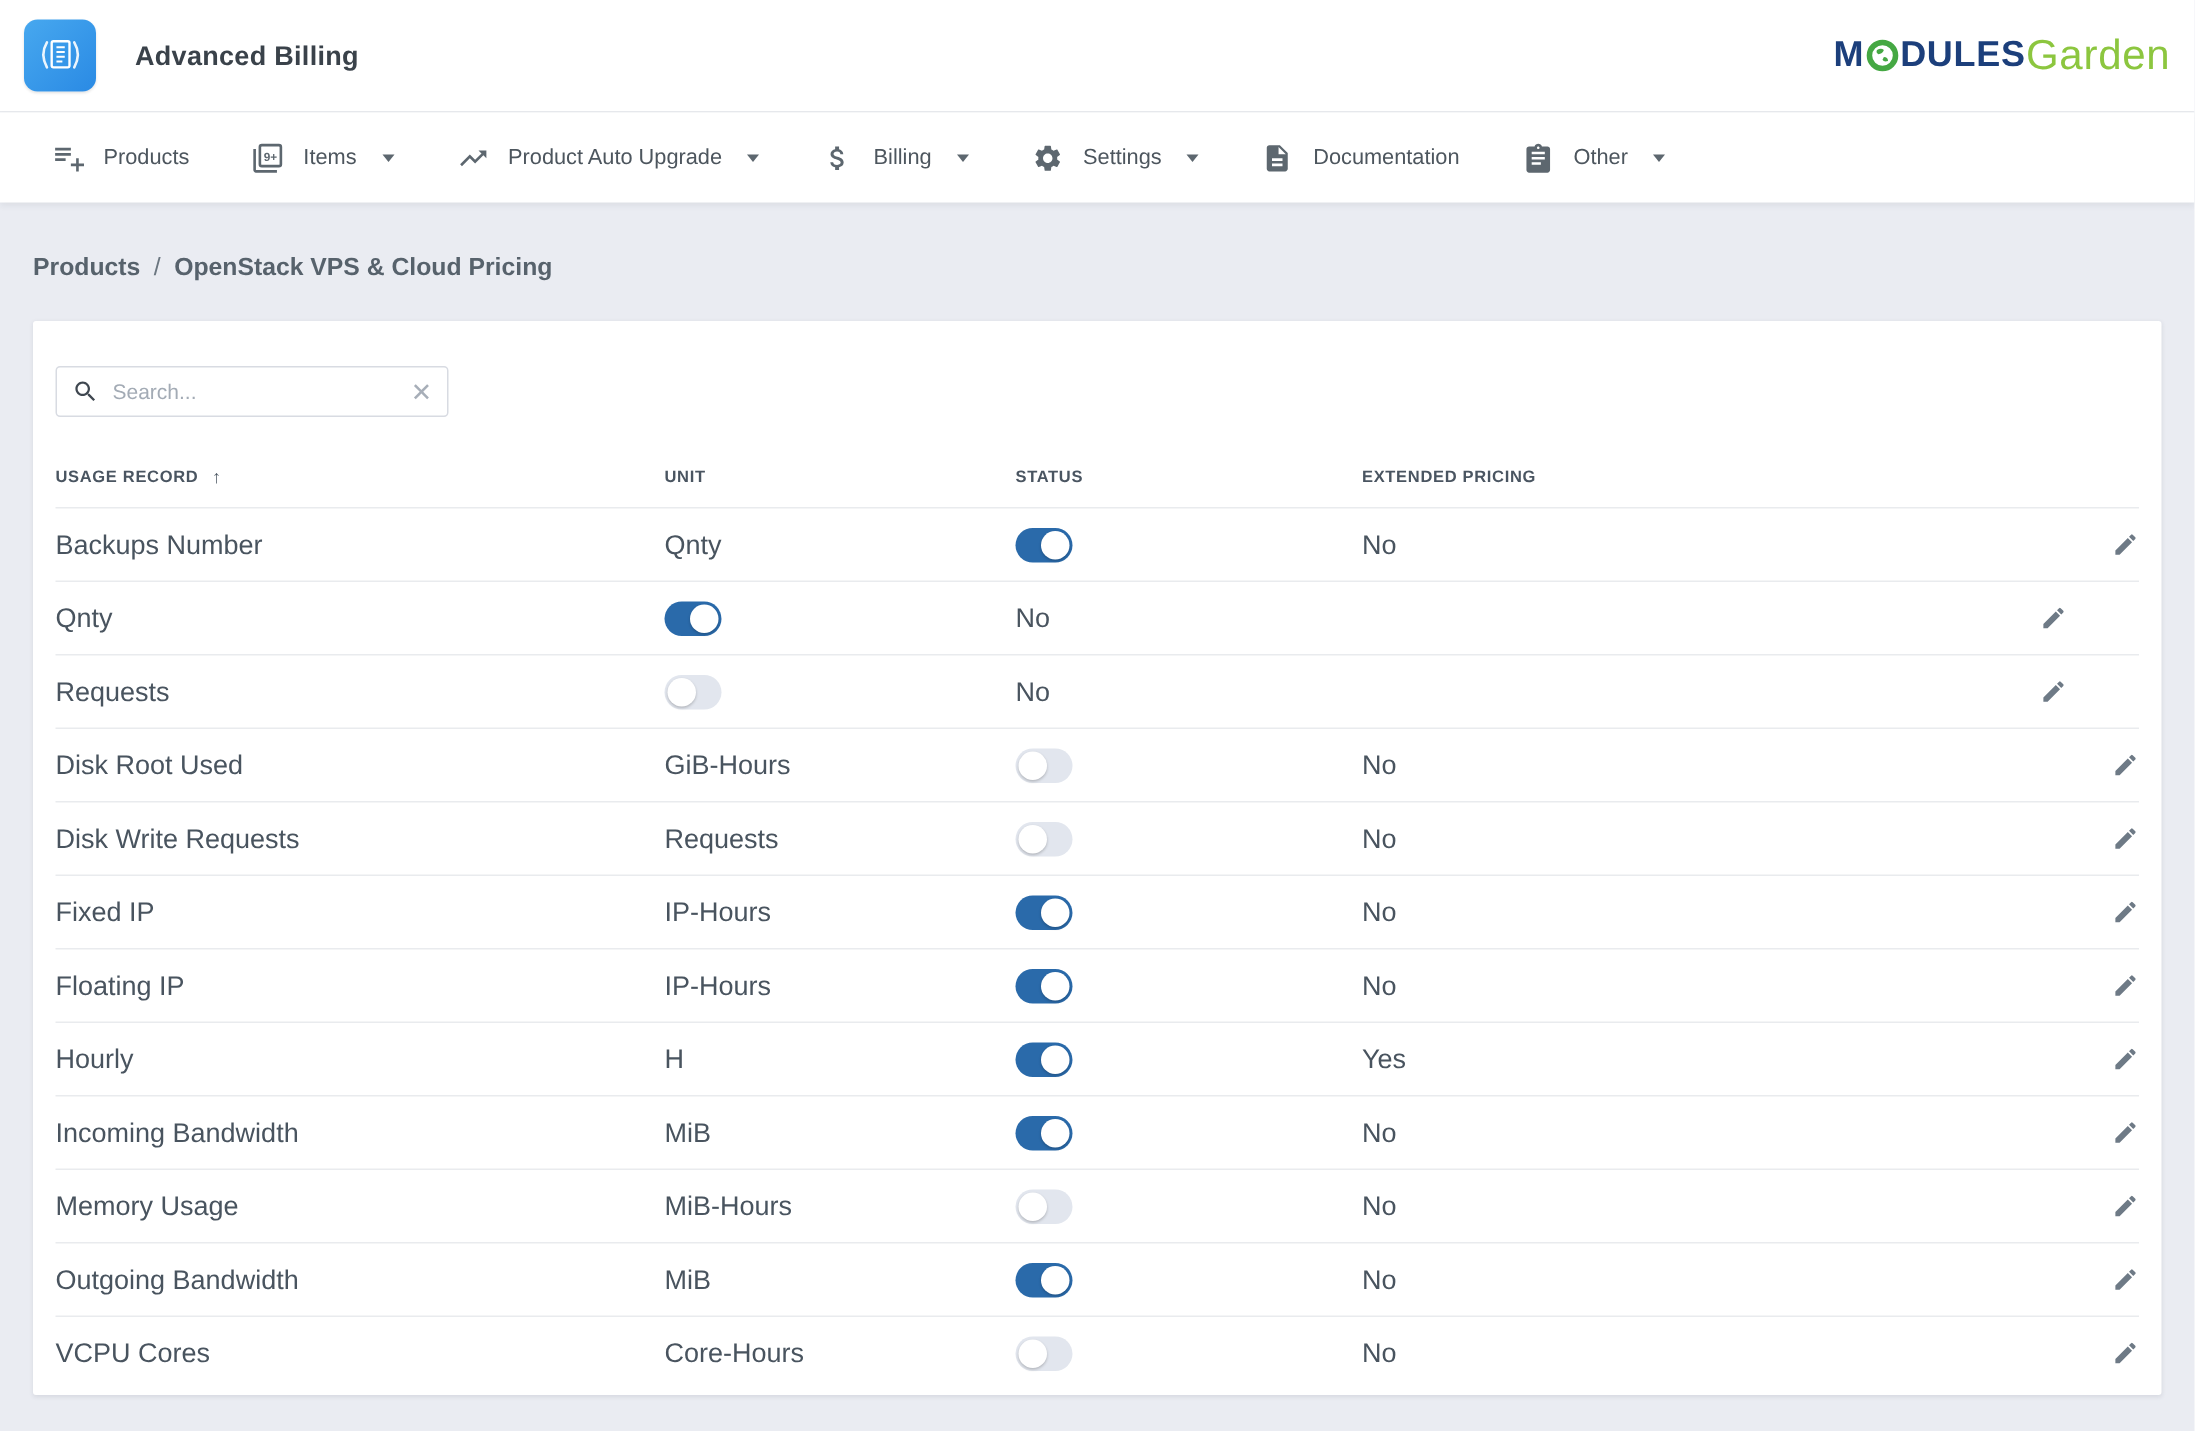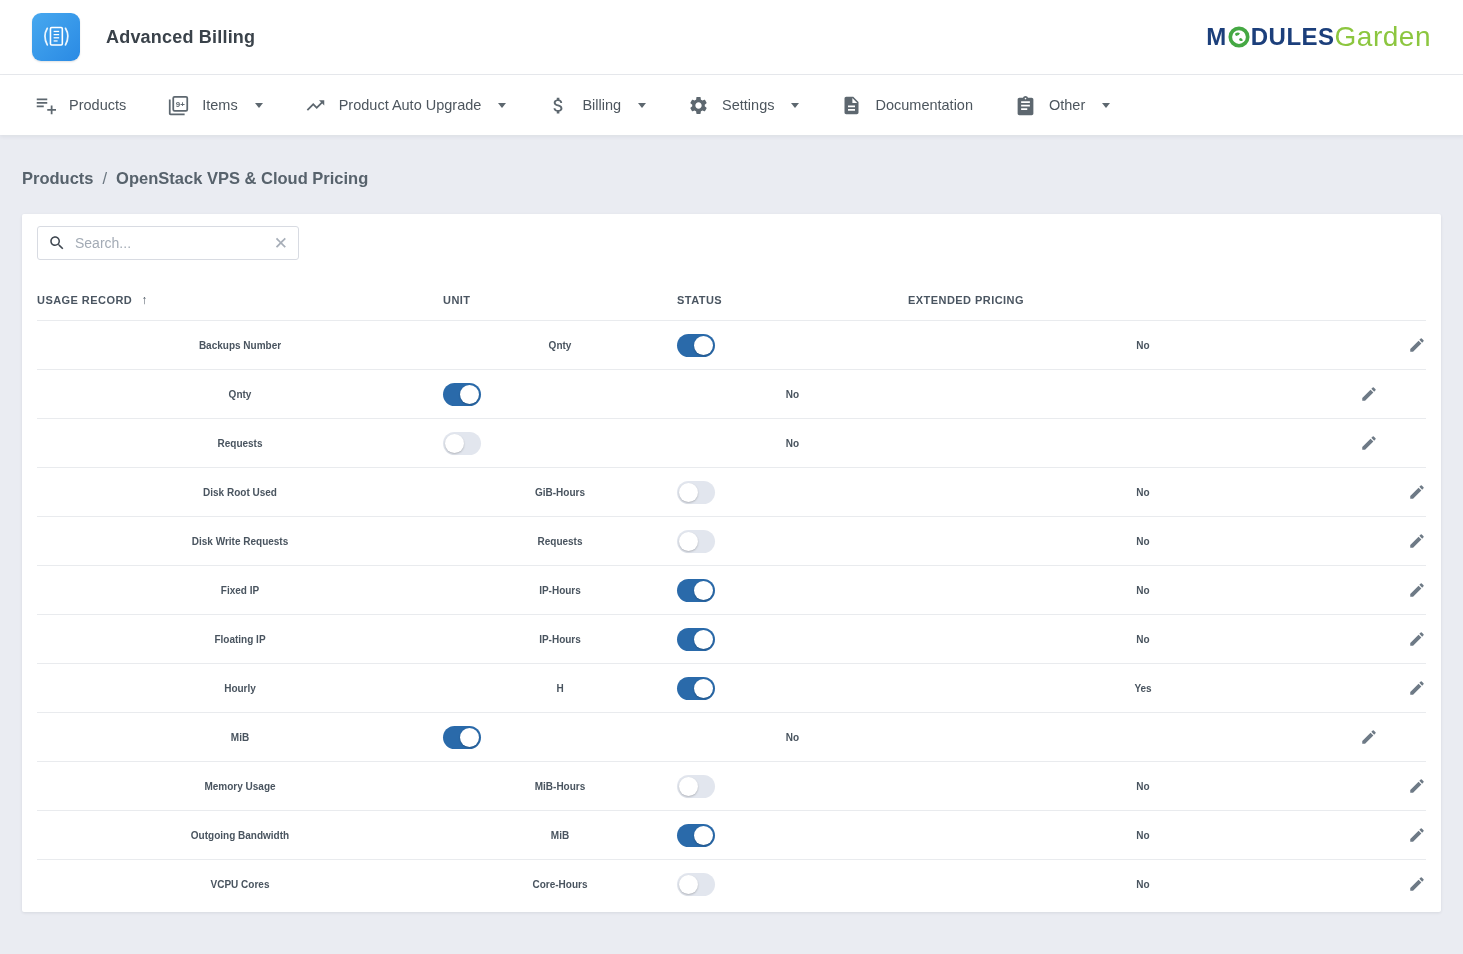--- a/index.html
+++ b/index.html
@@ -6,21 +6,21 @@
   html,body { width:1463px; height:954px; }
   body {
     font-family:"Liberation Sans", sans-serif;
     background:#eaecf2;
     color:#49545f;
     overflow:hidden;
   }
   
   .topbar {
     height:75px; background:#fff; display:flex; align-items:center;
-    padding:0 32px; border-bottom:1px solid #e7e9ed;
+    padding:0 16px; border-bottom:1px solid #e7e9ed;
   }
   .app-logo {
     width:48px; height:48px; border-radius:9px; flex:0 0 auto;
     background:linear-gradient(135deg,#47a8ef,#2a8ae4);
     display:flex; align-items:center; justify-content:center;
     box-shadow:0 1px 2px rgba(0,0,0,.12);
   }
   .app-title { margin-left:26px; font-size:18px; font-weight:700; color:#3a424a; letter-spacing:.2px; }
   .brand { margin-left:auto; display:flex; align-items:center; line-height:1; }
   .brand .b-navy { font-size:24px; font-weight:800; color:#1c3f7b; letter-spacing:.5px; }
@@ -45,45 +45,44 @@
   .breadcrumb {
     display:flex; align-items:center; gap:9px;
     padding:34px 22px 0 22px; font-size:16.5px; font-weight:600; color:#57626c;
   }
   .breadcrumb .crumb-link { cursor:pointer; }
   .breadcrumb .sep { font-weight:400; color:#6b7680; }
   
   .card {
     margin:26px 22px 0 22px; background:#fff; border-radius:2px;
     box-shadow:0 1px 3px rgba(40,50,70,.10);
-    padding:12px 15px 4px 15px;
+    padding:30px 15px 4px 15px;
   }
   .searchbox {
     width:262px; height:34px; border:1px solid #d8dbe2; border-radius:3px;
     display:flex; align-items:center; padding:0 10px; gap:9px; margin-bottom:20px;
   }
   .searchbox input {
     border:none; outline:none; flex:1; font-size:14px; color:#49545f;
     font-family:"Liberation Sans", sans-serif; background:transparent;
   }
   .searchbox input::placeholder { color:#a3abb5; }
   .search-clear { color:#a7aeb8; font-size:17px; cursor:pointer; line-height:1; }
   
   .trow, .thead {
     display:grid; grid-template-columns:406px 234px 231px 1fr 48px;
     align-items:center;
-    text-align:center;
   }
   .thead {
     height:40px; font-size:11px; font-weight:700; letter-spacing:.45px;
     color:#4a5561; text-transform:uppercase;
   }
   .thead .th { cursor:pointer; display:flex; align-items:center; gap:9px; }
   .sort-arrow { font-size:12px; font-weight:700; }
-  .trow { height:49px; border-top:1px solid #e9ebee; font-size:10px; color:#49545f;font-weight:bold; }
+  .trow { height:49px; border-top:1px solid #e9ebee; font-size:18px; color:#49545f; }
   .cell.edit { display:flex; justify-content:flex-end; }
   .pencil { cursor:pointer; display:inline-flex; }
   .pencil svg { fill:#6e7a86; }
   
   .toggle { width:38px; height:23px; border-radius:12px; position:relative; cursor:pointer; }
   .toggle.on  { background:#2a6aaa; }
   .toggle.off { background:#e2e6ee; }
   .knob {
     width:19px; height:19px; border-radius:50%; background:#fff;
     position:absolute; top:2px; box-shadow:0 1px 2px rgba(0,0,0,.22);
@@ -343,20 +342,21 @@
     <div class="cell edit">
       <span class="pencil">
         <svg width="18" height="18" viewBox="0 0 24 24">
               <path d="M3 17.25V21h3.75L17.81 9.94l-3.75-3.75L3 17.25zM20.71 7.04c.39-.39.39-1.02 0-1.41l-2.34-2.34a.9959.9959 0 0 0-1.41 0l-1.83 1.83 3.75 3.75 1.83-1.83z"></path>
             </svg>
       </span>
     </div>
   </div>
 
   <div class="trow">
+    <div class="cell name">Incoming Bandwidth</div>
     <div class="cell unit">MiB</div>
     <div class="cell status">
       <div class="toggle on" role="switch" aria-checked="true">
         <div class="knob"></div>
       </div>
     </div>
     <div class="cell extended">No</div>
     <div class="cell edit">
       <span class="pencil">
         <svg width="18" height="18" viewBox="0 0 24 24">

